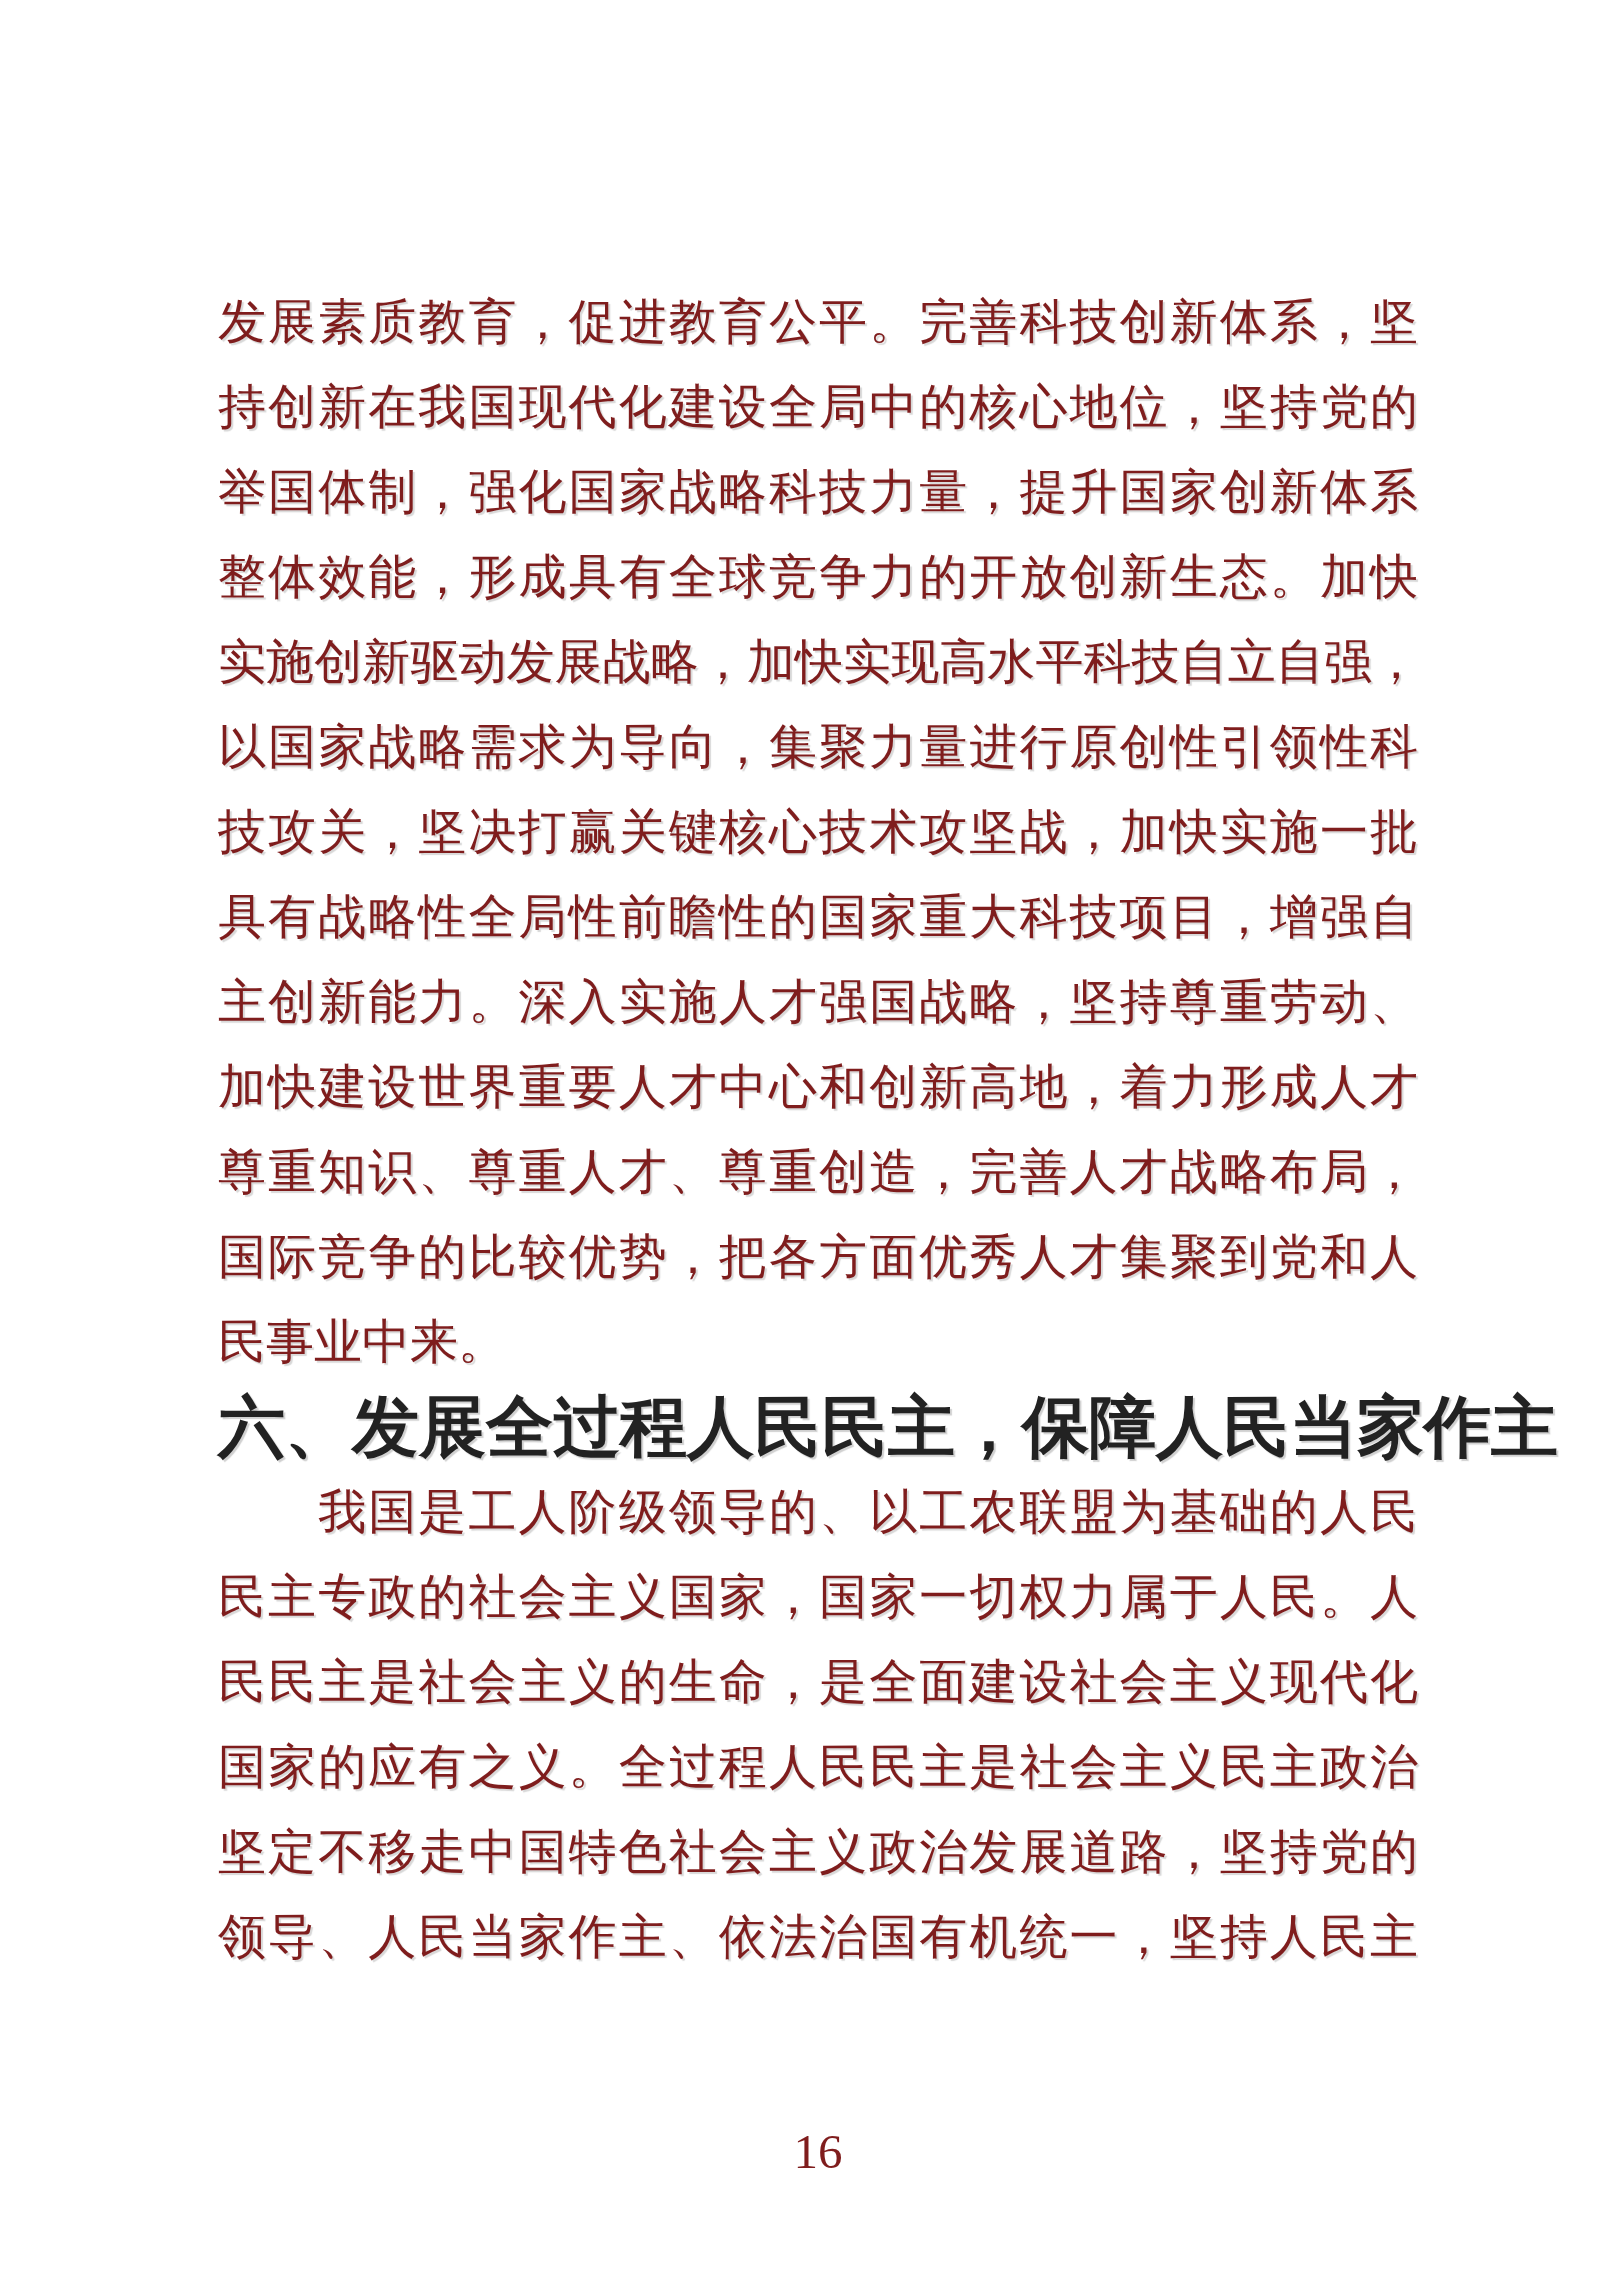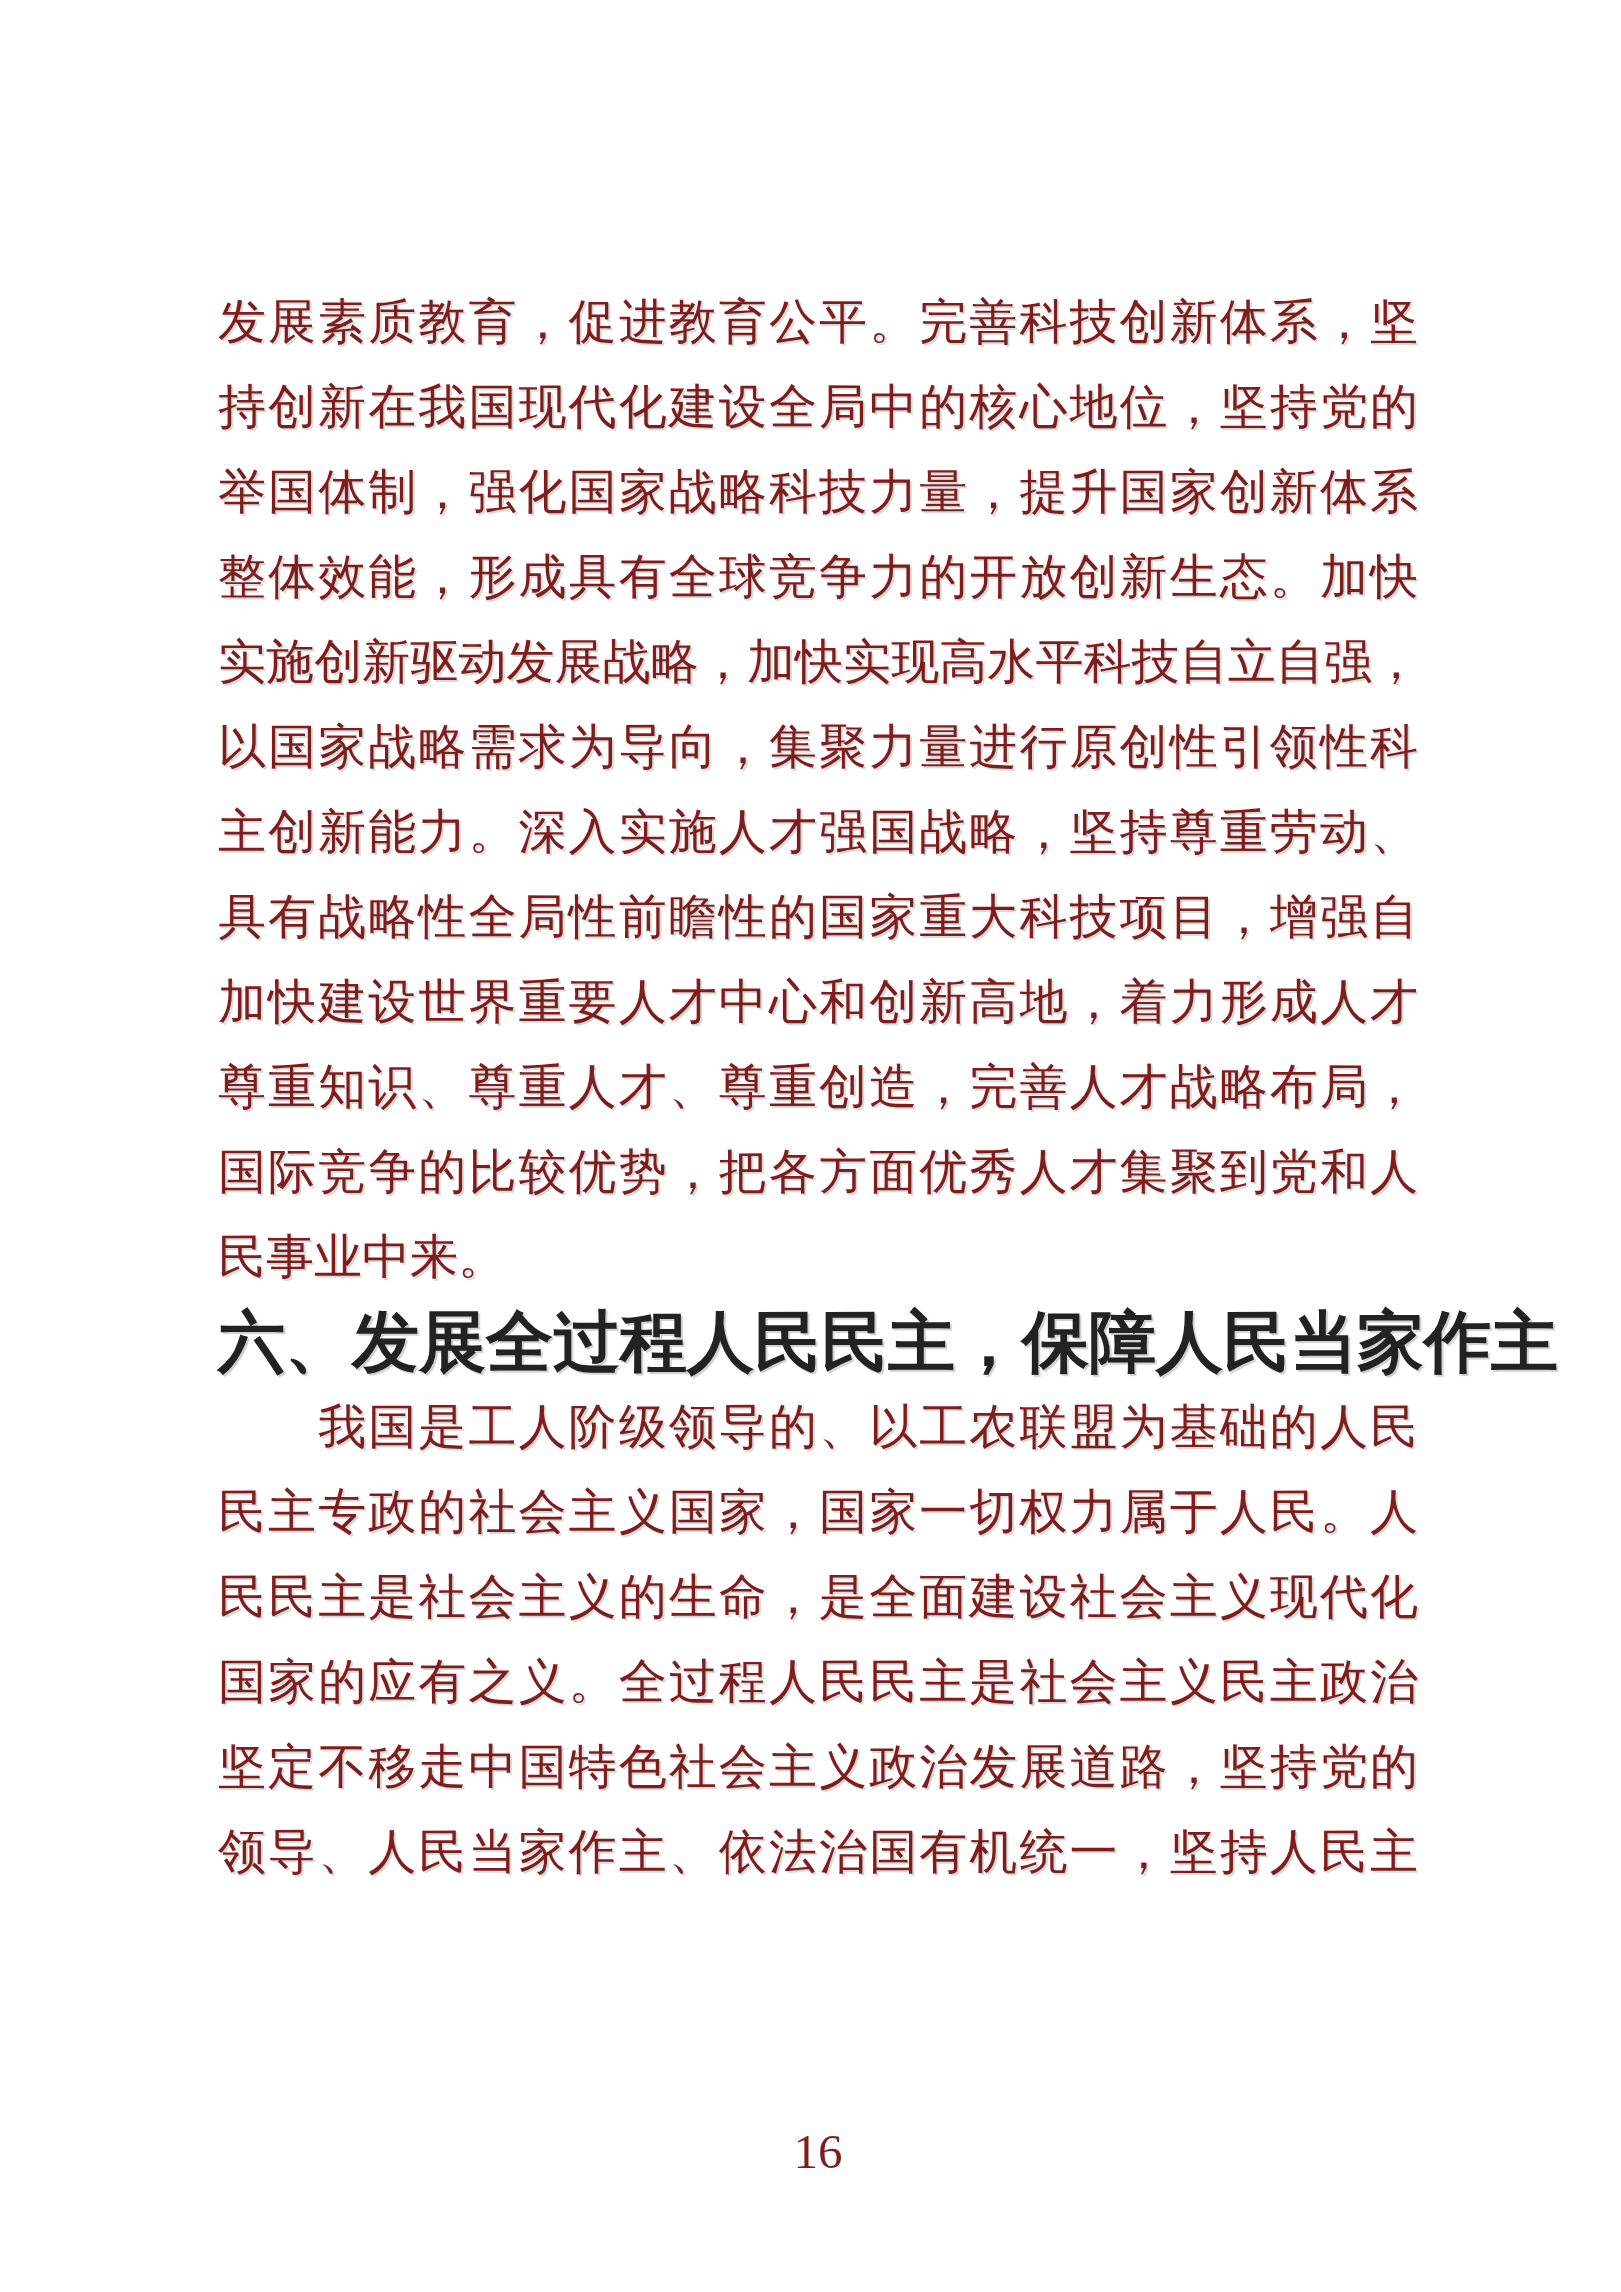--- a/index.html
+++ b/index.html
@@ -63,22 +63,23 @@
 <body>
 
 <div class="page">
   <div class="text-block">
       <div class="line j">发展素质教育，促进教育公平。完善科技创新体系，坚</div>
       <div class="line j">持创新在我国现代化建设全局中的核心地位，坚持党的</div>
       <div class="line j">举国体制，强化国家战略科技力量，提升国家创新体系</div>
       <div class="line j">整体效能，形成具有全球竞争力的开放创新生态。加快</div>
       <div class="line j tight">实施创新驱动发展战略，加快实现高水平科技自立自强，</div>
       <div class="line j">以国家战略需求为导向，集聚力量进行原创性引领性科</div>
+      <div class="line j">技攻关，坚决打赢关键核心技术攻坚战，加快实施一批</div>
+      <div class="line j">具有战略性全局性前瞻性的国家重大科技项目，增强自</div>
       <div class="line j">主创新能力。深入实施人才强国战略，坚持尊重劳动、</div>
-      <div class="line j">具有战略性全局性前瞻性的国家重大科技项目，增强自</div>
       <div class="line j">加快建设世界重要人才中心和创新高地，着力形成人才</div>
       <div class="line j">尊重知识、尊重人才、尊重创造，完善人才战略布局，</div>
       <div class="line j">国际竞争的比较优势，把各方面优秀人才集聚到党和人</div>
       <div class="line end">民事业中来。</div>
       <div class="line heading">六、发展全过程人民民主，保障人民当家作主</div>
       <div class="line j">　　我国是工人阶级领导的、以工农联盟为基础的人民</div>
       <div class="line j">民主专政的社会主义国家，国家一切权力属于人民。人</div>
       <div class="line j">民民主是社会主义的生命，是全面建设社会主义现代化</div>
       <div class="line j">国家的应有之义。全过程人民民主是社会主义民主政治</div>
       <div class="line j">坚定不移走中国特色社会主义政治发展道路，坚持党的</div>

